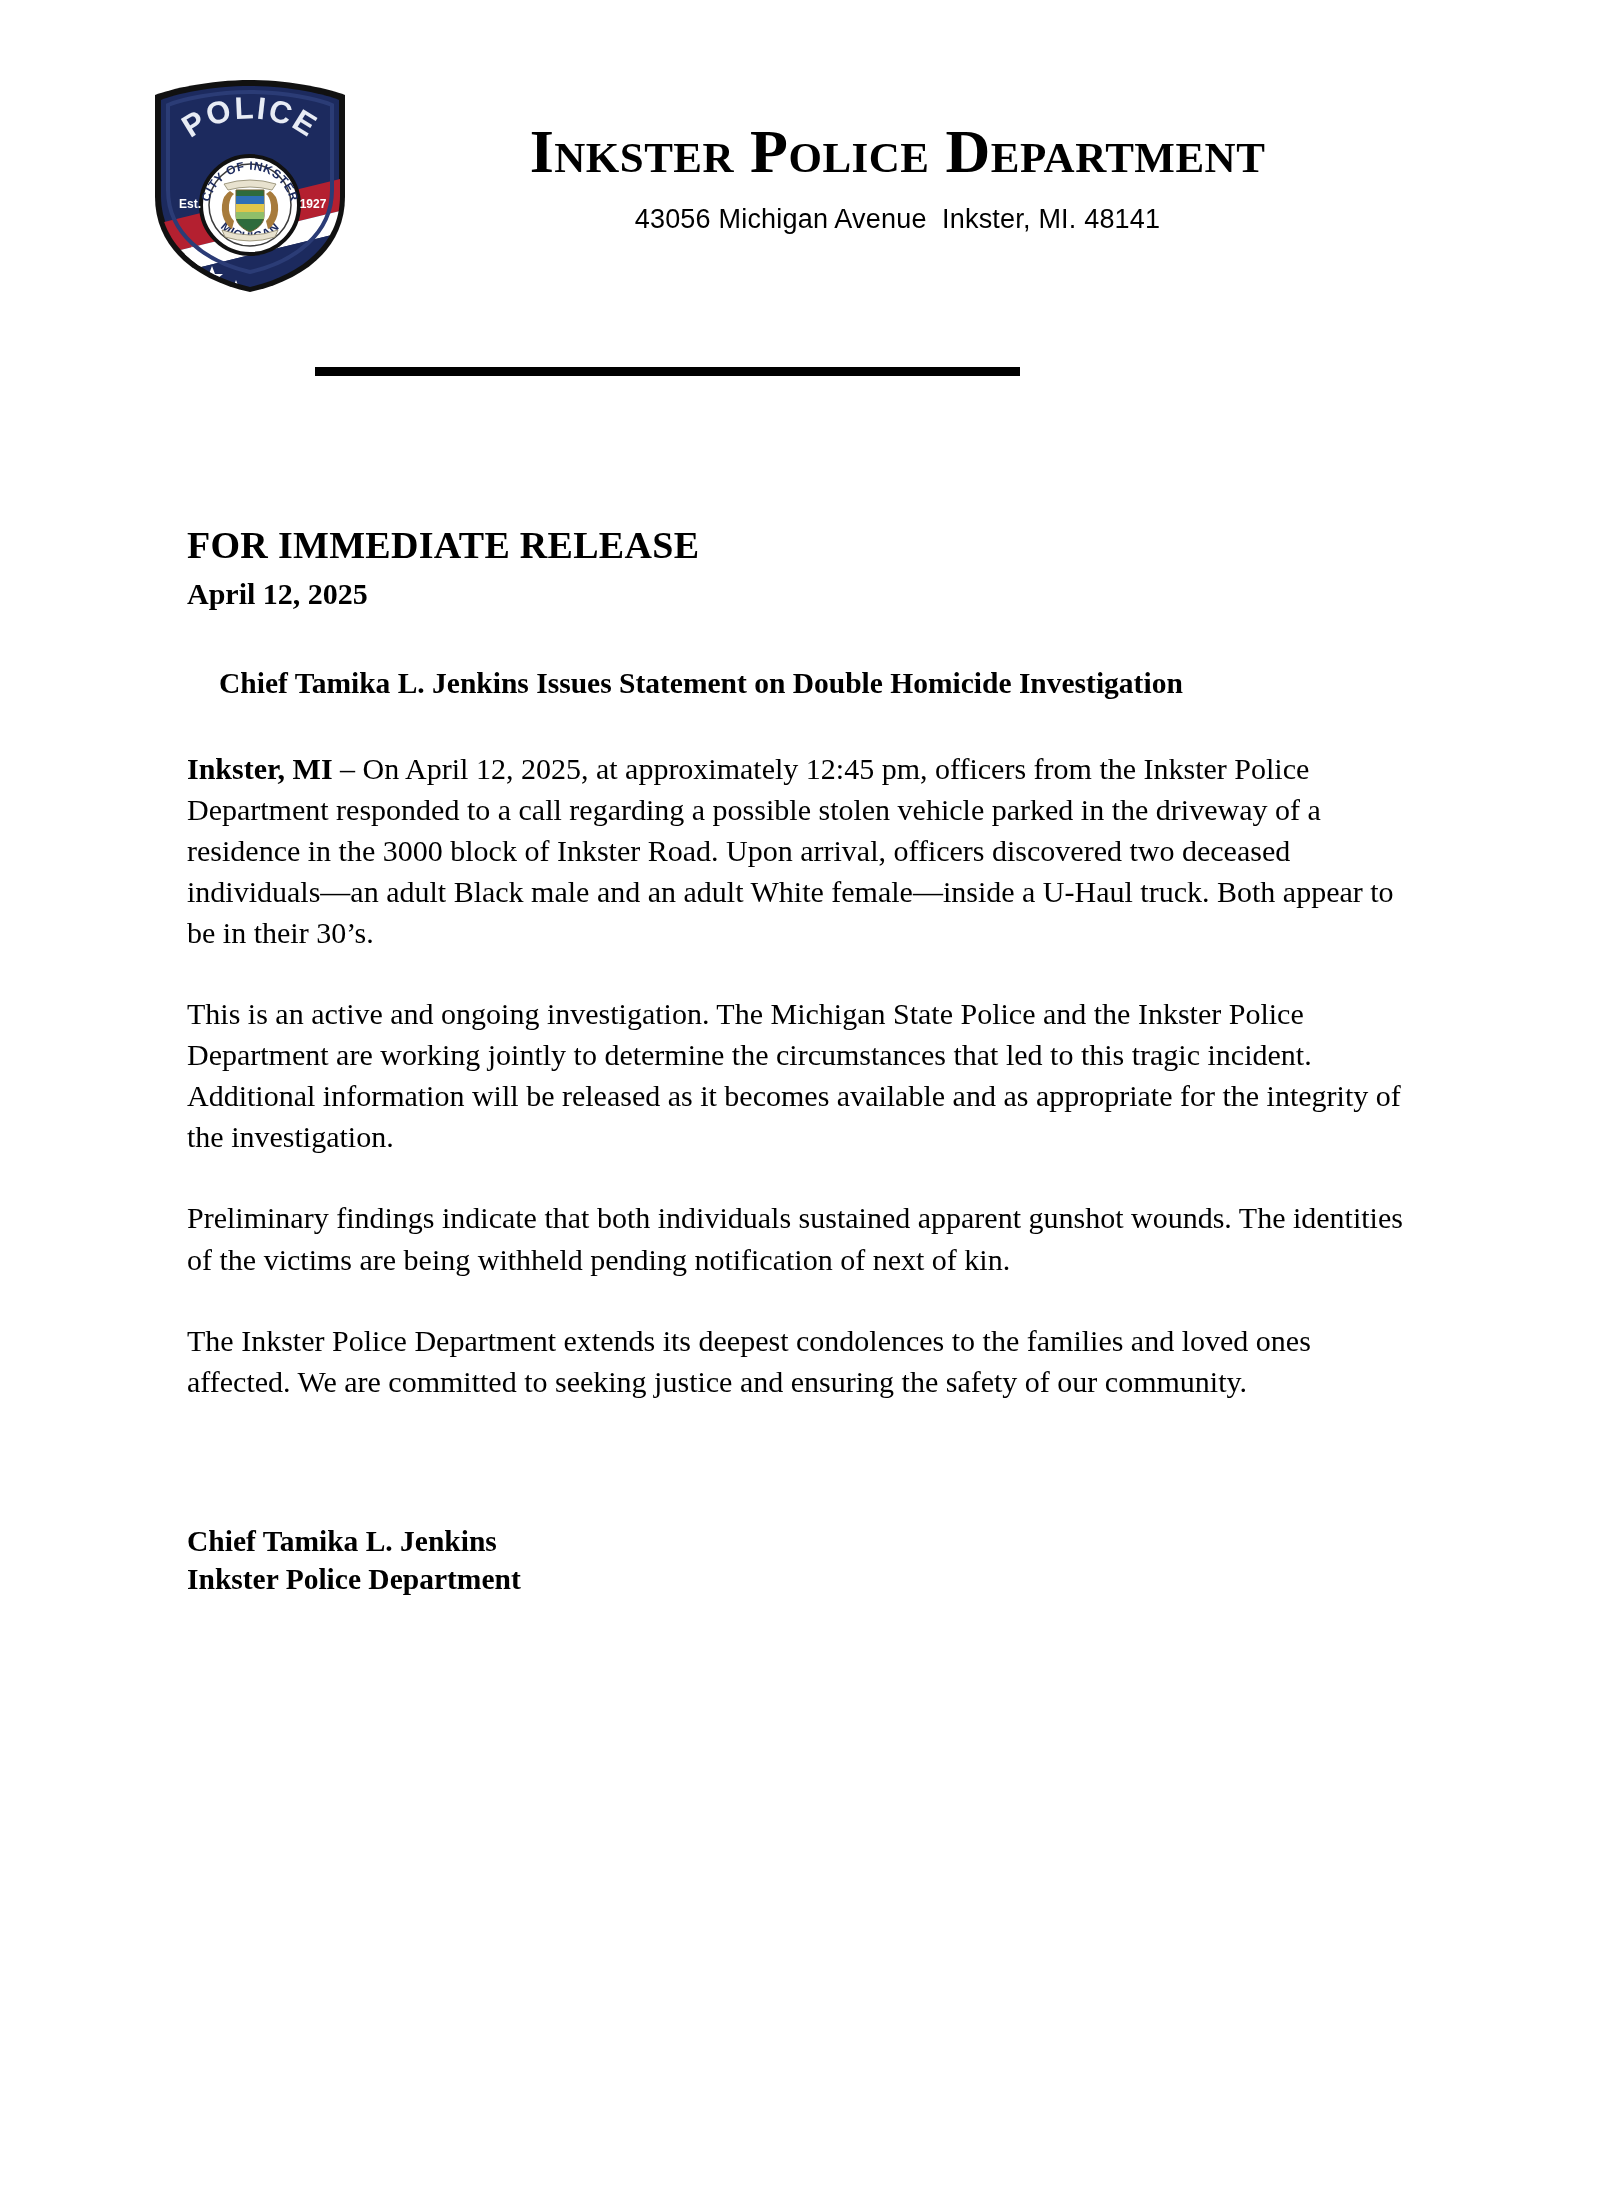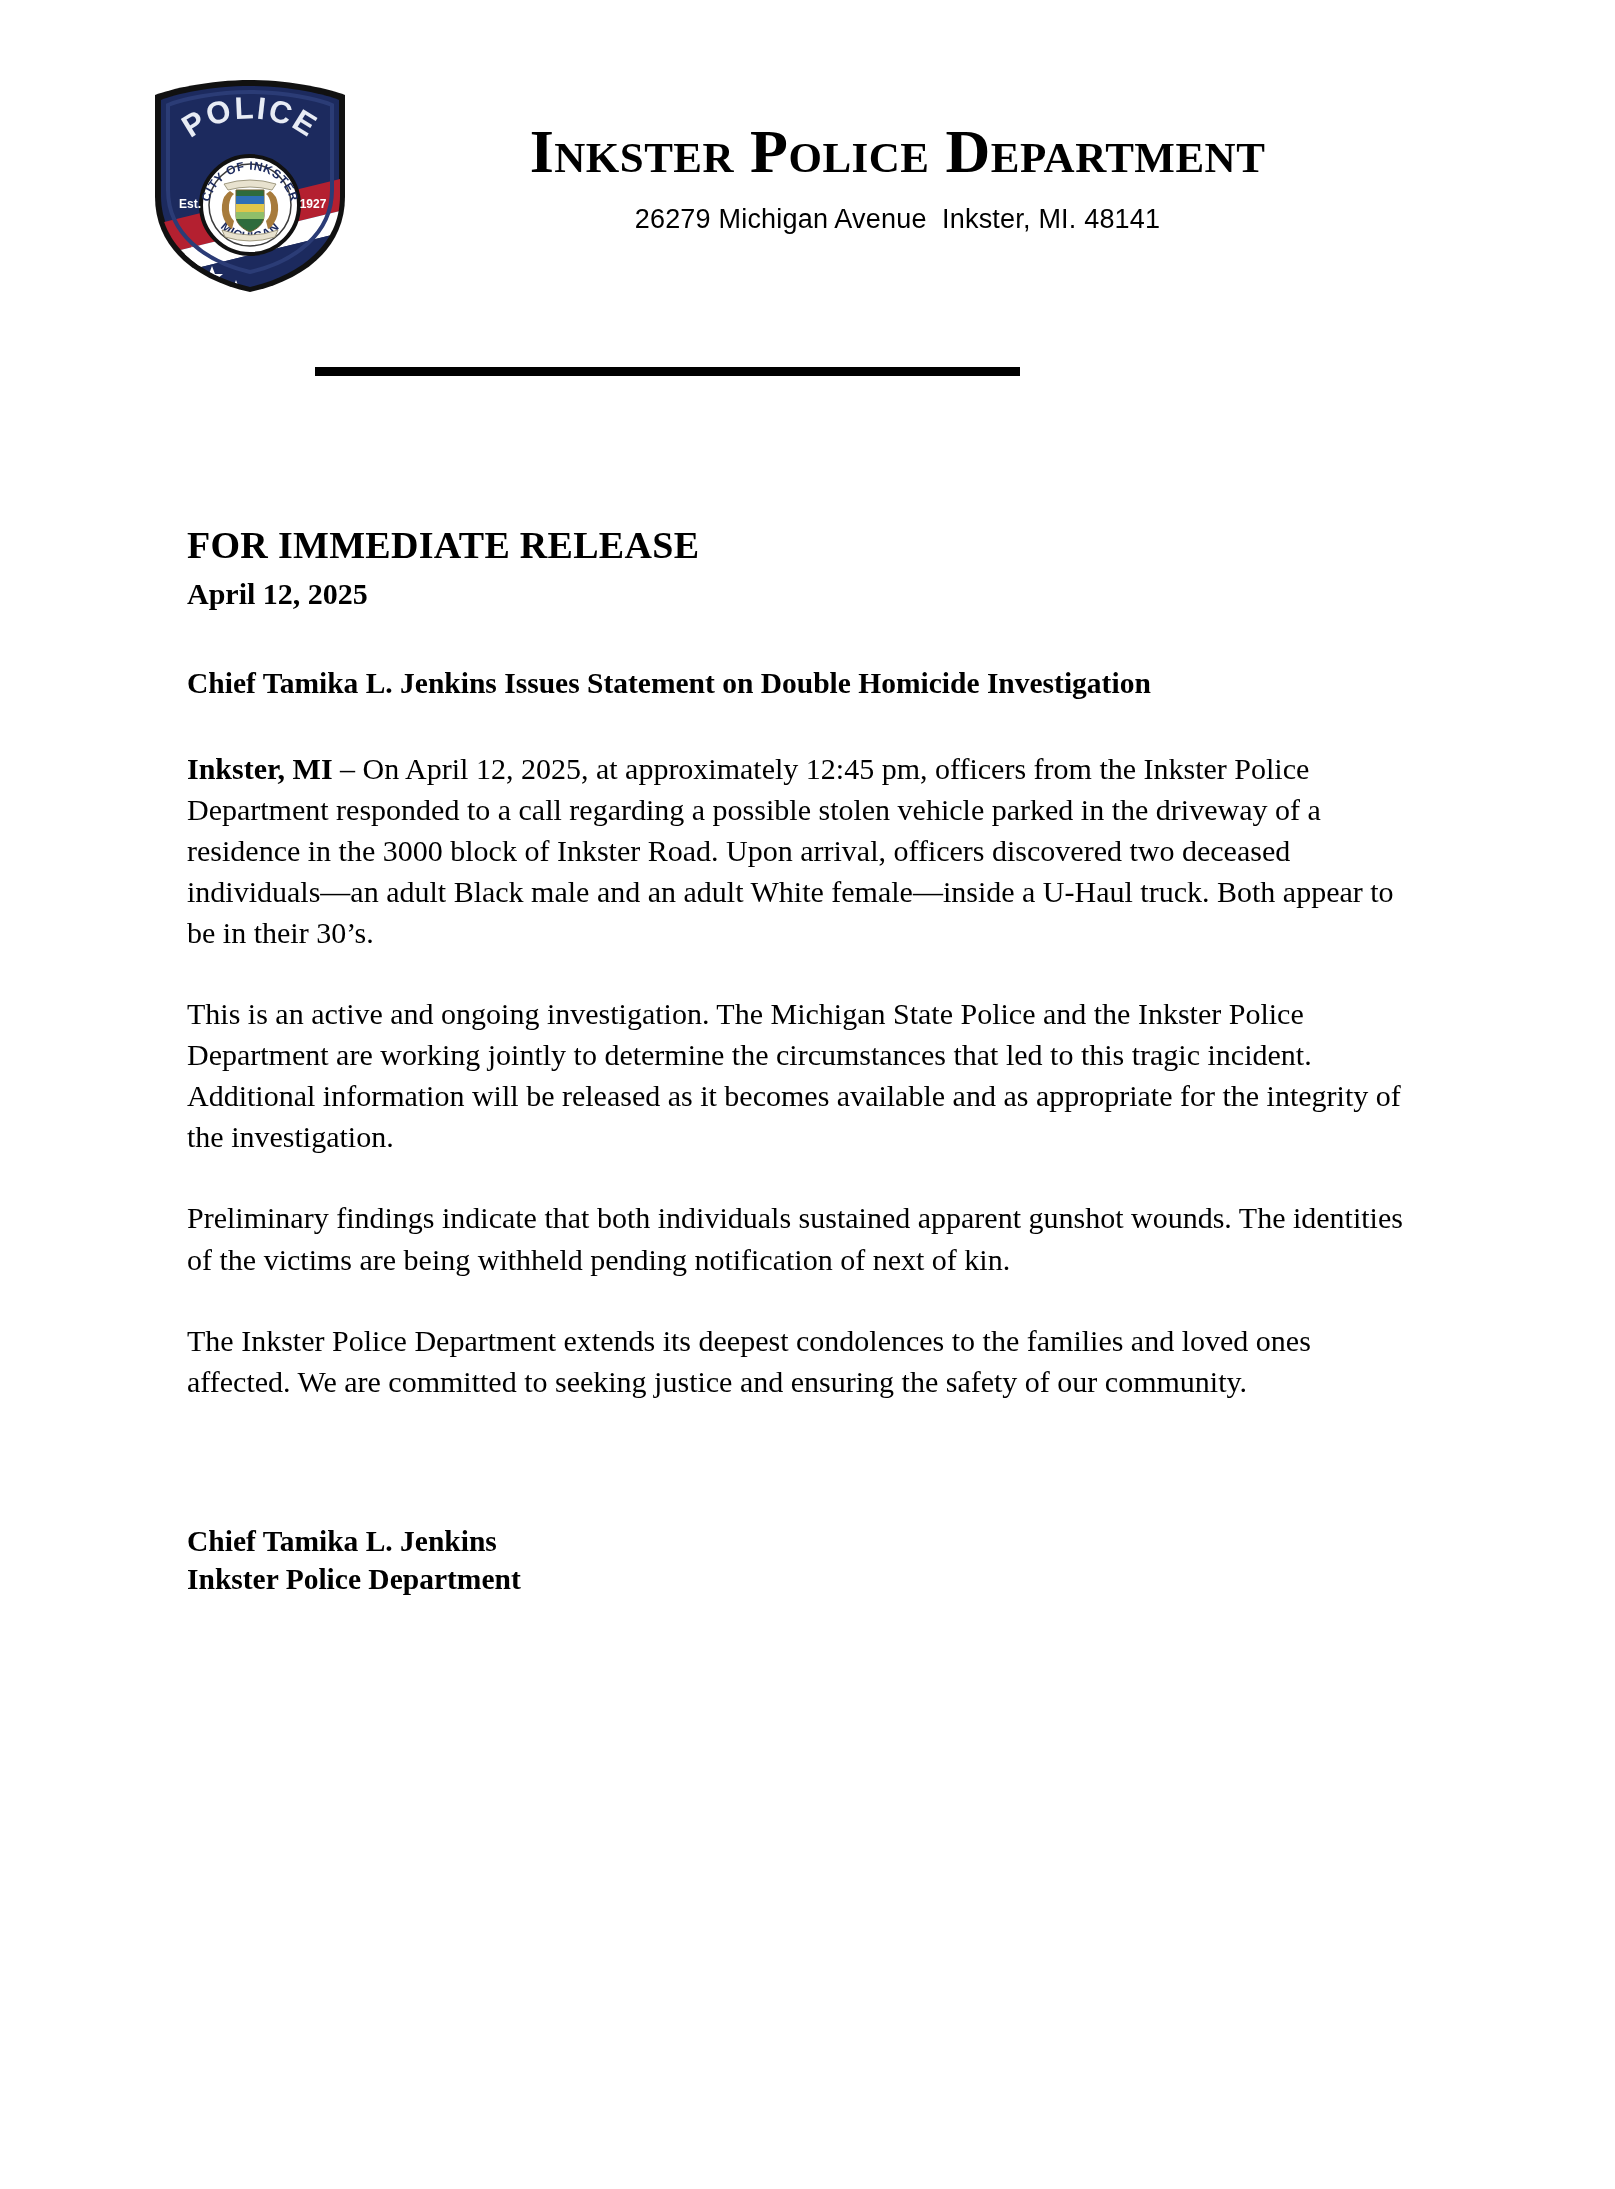--- a/index.html
+++ b/index.html
@@ -107,20 +107,21 @@
     margin-top: 8px;
     line-height: 1.2;
   }
 
   .subject-head {
     font-family: "Liberation Serif", serif;
     font-size: 29.5px;
     font-weight: 700;
     margin-top: 53px;
     line-height: 1.25;
+    margin-left: 32px;
   }
 
   p.body-para {
     font-family: "Liberation Serif", serif;
     font-size: 30px;
     line-height: 1.37;
     margin: 0;
     margin-top: 40px;
     text-align: left;
   }
@@ -212,21 +213,21 @@
           <path d="M72 152 q28 10 56 0 l-3 7 q-25 8 -50 0 z" fill="#e8e2cf" stroke="#8a8468" stroke-width="0.8"></path>
         </g>
 
         <text x="40" y="130" font-family="Liberation Sans, sans-serif" font-size="12" font-weight="700" fill="#ffffff" text-anchor="middle">Est.</text>
         <text x="163" y="130" font-family="Liberation Sans, sans-serif" font-size="12" font-weight="700" fill="#ffffff" text-anchor="middle">1927</text>
       </svg>
     </div>
 
     <div class="header-text">
       <div class="dept-title">Inkster Police Department</div>
-      <div class="dept-address">26279 Michigan Avenue  Inkster, MI. 48141</div>
+      <div class="dept-address">43056 Michigan Avenue  Inkster, MI. 48141</div>
     </div>
 
     <div class="header-rule"></div>
   </div>
 
   <div class="body-wrap">
 
     <div class="release-head">FOR IMMEDIATE RELEASE</div>
 
     <div class="release-date">April 12, 2025</div>

